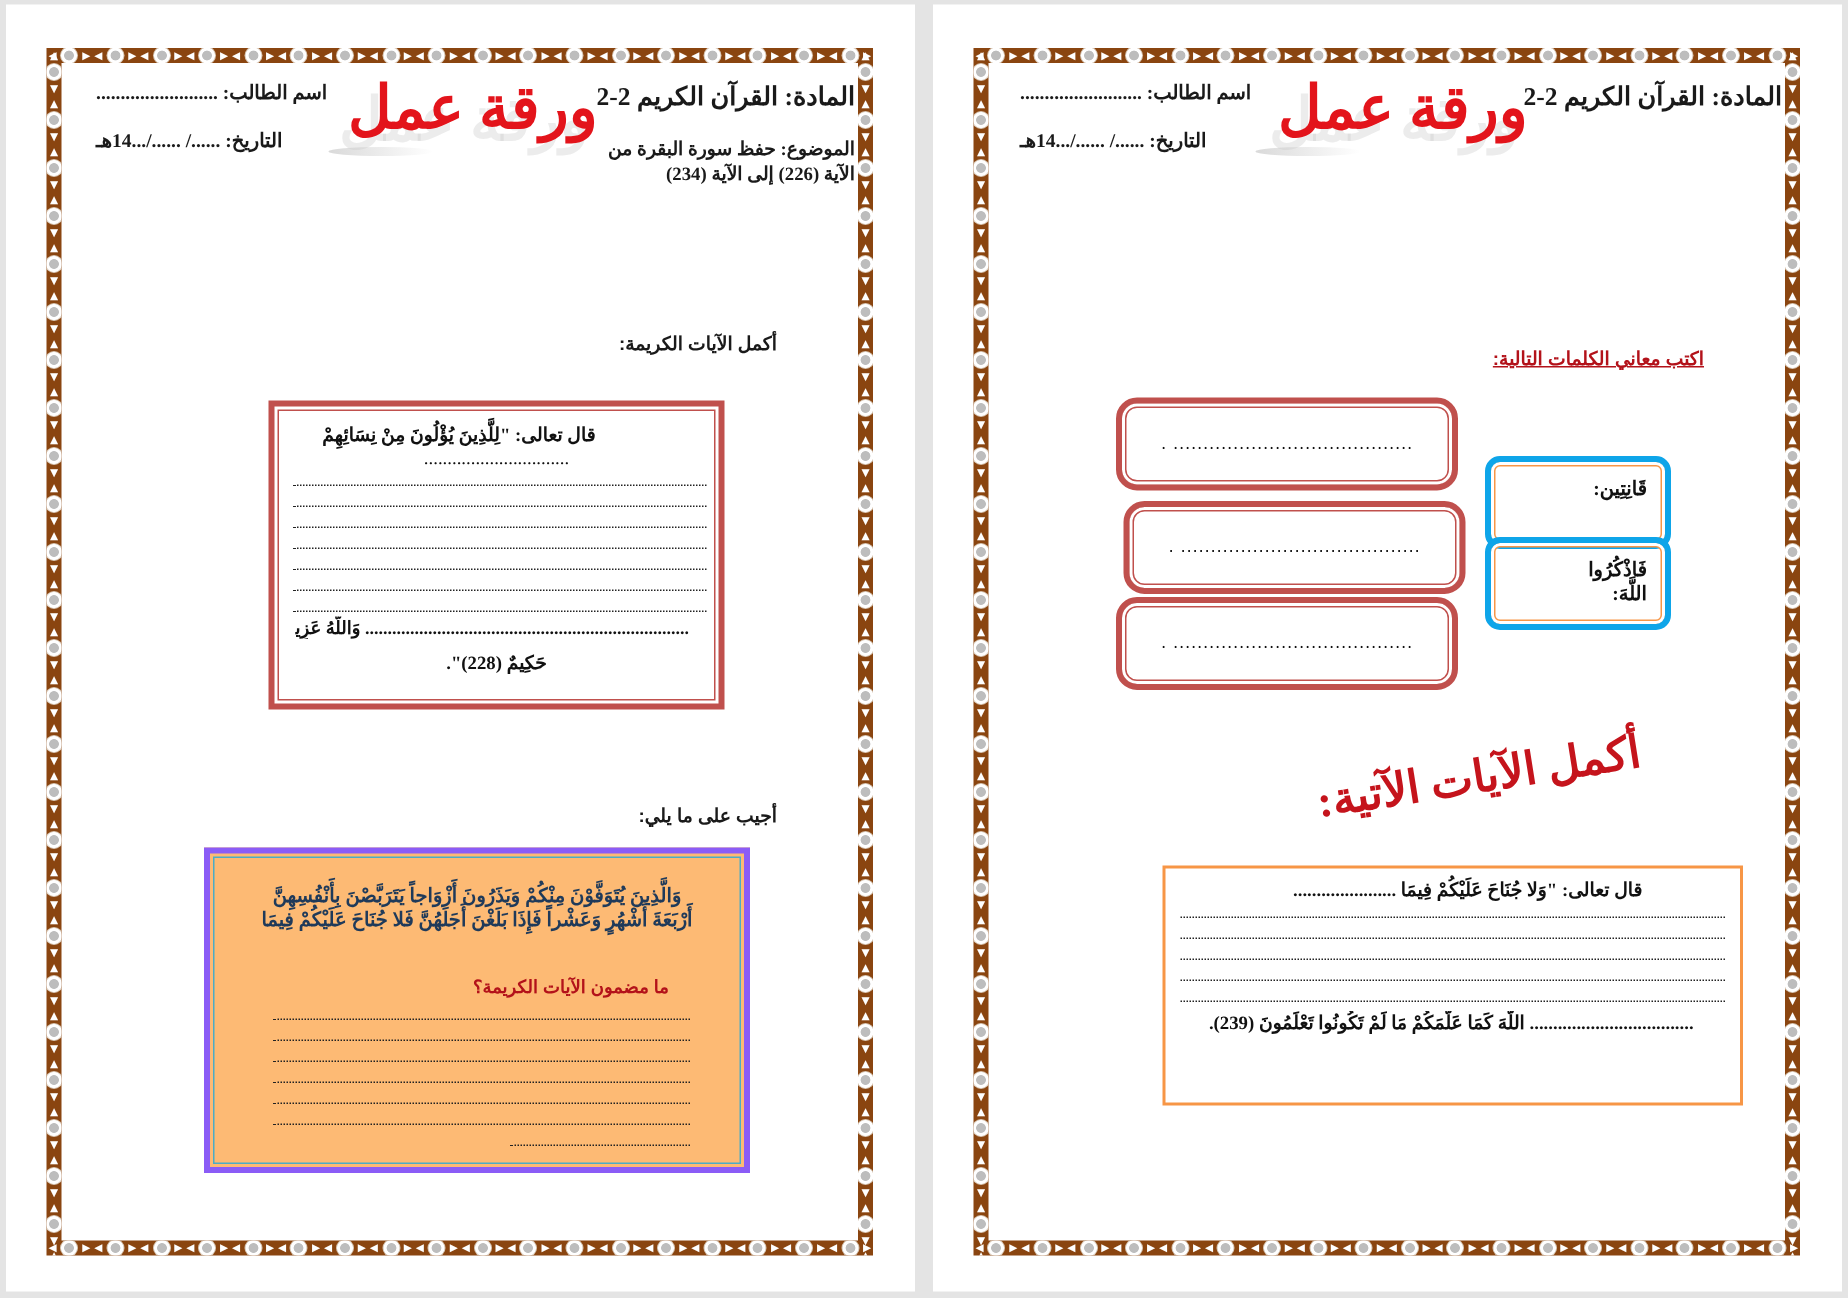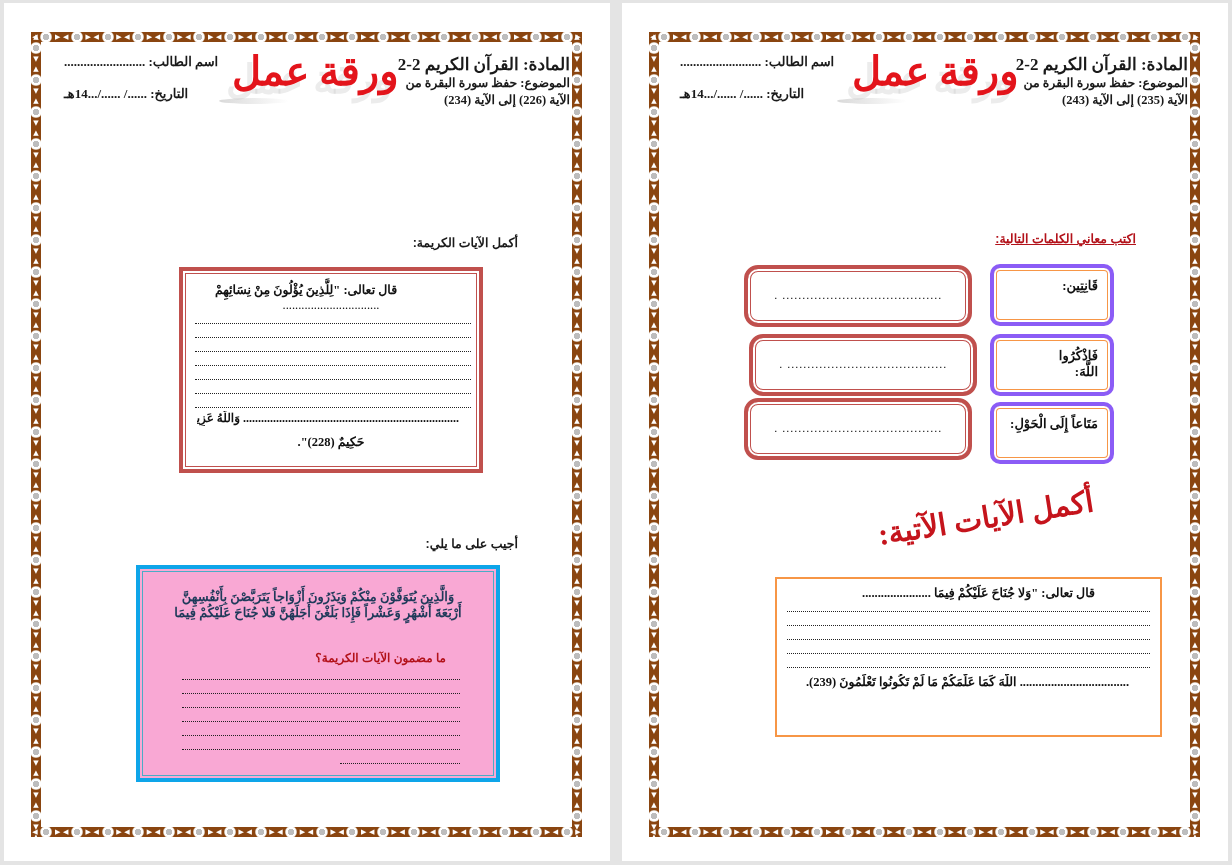--- a/index.html
+++ b/index.html
@@ -30,21 +30,21 @@
   .flower {
     width: 12px; height: 12px; border-radius: 50%;
     background: radial-gradient(circle, #bdbdbd 0 3px, #ffffff 3.5px 5px, #d9c9b8 5.5px);
     flex: 0 0 auto;
   }
   .arrow { color: #ffffff; font-size: 7px; line-height: 10px; flex: 0 0 auto; font-family: "DejaVu Sans", sans-serif; }
 
   
   .hdr { position: absolute; direction: rtl; font-family: "Liberation Serif", serif; font-weight: bold; color: #1a1a1a; }
   .hdr-subject { right: 40px; top: 51px; font-size: 17px; }
-  .hdr-topic { right: 40px; top: 72px; font-size: 12.5px; width: 180px; line-height: 17px; text-align: right; }
+  .hdr-topic { right: 40px; top: 88px; font-size: 12.5px; width: 180px; line-height: 17px; text-align: right; }
   .hdr-name { top: 51px; font-size: 13px; }
   .hdr-date { top: 83px; font-size: 13px; }
   .ws-title {
     position: absolute; top: 45px; color: #e3141b; font-family: "Liberation Serif", serif;
     font-weight: bold; font-size: 40px; direction: rtl; letter-spacing: 0;
     text-shadow: -6px 8px 0 rgba(200,200,200,0.35);
     text-align: right;
   }
   .ws-title-shadow {
     position: absolute; height: 6px; width: 70px; border-radius: 50%;
@@ -56,42 +56,42 @@
     font-weight: bold; font-size: 12.5px; color: #1a1a1a;
   }
   .section-label.red-ul { color: #b3121a; text-decoration: underline; }
 
   
   .box-red {
     position: absolute; border: 4px solid #c0504d; outline: 1px solid #c0504d; outline-offset: -7px;
     background: #fff;
   }
   .box-blue {
-    position: absolute; border: 4px solid #0ea5e9; outline: 1px solid #4bacc6; outline-offset: -7px;
-    background: #f9a8d4;
+    position: absolute; border: 4px solid #8b5cf6; outline: 1px solid #4bacc6; outline-offset: -7px;
+    background: #fdba74;
   }
   .box-orange {
     position: absolute; border: 2px solid #f79646; background: #fff;
   }
   .verse { direction: rtl; text-align: center; font-family: "Liberation Serif", serif; font-weight: bold; font-size: 12.5px; color: #111; }
   .dots-line {
     position: absolute; border-bottom: 1.5px dotted #222; height: 0;
   }
   .verse-blue {
     direction: rtl; text-align: center; font-family: "Liberation Serif", serif; font-weight: bold;
     font-size: 13px; color: #1f3a5a; line-height: 16px;
   }
   .q-red { direction: rtl; font-family: "Liberation Sans", sans-serif; font-weight: bold; font-size: 12px; color: #b3121a; text-align: right; }
 
   
   .word-box {
-    position: absolute; width: 124px; height: 62px; border: 4px solid #8b5cf6; border-radius: 10px;
+    position: absolute; width: 124px; height: 62px; border: 4px solid #0ea5e9; border-radius: 10px;
     box-shadow: inset 0 0 0 2px #fff, inset 0 0 0 3px #f79646;
     direction: rtl; text-align: right; padding: 10px 12px 0 0;
-    font-family: "Liberation Serif", serif; font-weight: bold; font-size: 13px; color: #111;
+    font-family: "Liberation Serif", serif; font-weight: bold; font-size: 13px; color: #111; margin-top: 40px;
   }
   .answer-box {
     position: absolute; width: 228px; height: 62px; border: 4px solid #c0504d;
     border-radius: 14px 14px 14px 14px;
     box-shadow: inset 0 0 0 2px #fff, inset 0 0 0 3px #c0504d;
     text-align: center; padding-top: 20px;
     font-size: 11px; color: #111; letter-spacing: 0.5px;
   }
   .big-heading {
     position: absolute; color: #c5141c; font-family: "Liberation Serif", serif; font-weight: bold;
@@ -373,21 +373,21 @@
       </div>
   </div>
 
   <div class="hdr hdr-subject">المادة: القرآن الكريم 2-2</div>
   <div class="hdr hdr-topic">الموضوع: حفظ سورة البقرة من الآية (226) إلى الآية (234)</div>
   <div class="ws-title-shadow" style="left:215px; top:95px;"></div>
   <div class="ws-title" style="left:228px;">ورقة عمل</div>
   <div class="hdr hdr-name" style="left:60px;">اسم الطالب: .........................</div>
   <div class="hdr hdr-date" style="left:60px;">التاريخ: ....../ ....../...14هـ</div>
 
-  <div class="section-label" style="right:92px; top:218px;margin-top:14px;">أكمل الآيات الكريمة:</div>
+  <div class="section-label" style="right:92px; top:218px;">أكمل الآيات الكريمة:</div>
 
   <div class="box-red" style="left:175px; top:264px; width:304px; height:206px;">
     <div class="verse" style="position:absolute; top:11px; left:0; right:50px;">قال تعالى: "لِلَّذِينَ يُؤْلُونَ مِنْ نِسَائِهِمْ</div>
     <div class="verse" style="position:absolute; top:27px; left:0; right:0; font-weight:normal;">...............................</div>
     <div class="dots-line" style="left:12px; right:8px; top:52px;"></div>
     <div class="dots-line" style="left:12px; right:8px; top:66px;"></div>
     <div class="dots-line" style="left:12px; right:8px; top:80px;"></div>
     <div class="dots-line" style="left:12px; right:8px; top:94px;"></div>
     <div class="dots-line" style="left:12px; right:8px; top:108px;"></div>
     <div class="dots-line" style="left:12px; right:8px; top:122px;"></div>
@@ -680,36 +680,32 @@
         <span class="flower"></span>
         <span class="arrow">▼</span>
         <span class="arrow">▲</span>
         <span class="flower"></span>
         <span class="arrow">▼</span>
         <span class="arrow">▲</span>
       </div>
   </div>
 
   <div class="hdr hdr-subject">المادة: القرآن الكريم 2-2</div>
-  <div class="hdr hdr-topic">الموضوع: حفظ سورة البقرة من الآية (235) إلى الآية (243)</div>
   <div class="ws-title-shadow" style="left:215px; top:95px;"></div>
   <div class="ws-title" style="left:230px;">ورقة عمل</div>
   <div class="hdr hdr-name" style="left:58px;">اسم الطالب: .........................</div>
   <div class="hdr hdr-date" style="left:58px;">التاريخ: ....../ ....../...14هـ</div>
 
   <div class="section-label red-ul" style="right:92px; top:228px;">اكتب معاني الكلمات التالية:</div>
 
   <div class="word-box" style="left:368px; top:261px;">
     <span>قَانِتِين:</span>
   </div>
-  <div class="word-box" style="left:368px; top:331px;padding-left:48px;">
+  <div class="word-box" style="left:368px; top:315px;padding-left:48px;">
     <span>فَاذْكُرُوا اللَّهَ:</span>
-  </div>
-  <div class="word-box" style="left:368px; top:399px;">
-    <span>مَتَاعاً إِلَى الْحَوْلِ:</span>
   </div>
 
   <div class="answer-box" style="left:122px; top:262px;">. ........................................</div>
   <div class="answer-box" style="left:127px; top:331px;">. ........................................</div>
   <div class="answer-box" style="left:122px; top:395px;">. ........................................</div>
 
   <div class="big-heading" style="left:255px; top:497px;">أكمل الآيات الآتية:</div>
 
   <div class="box-orange" style="left:153px; top:574px; width:387px; height:160px;">
     <div class="verse" style="position:absolute; top:6px; left:60px; right:40px;">قال تعالى: "وَلا جُنَاحَ عَلَيْكُمْ فِيمَا ......................</div>

